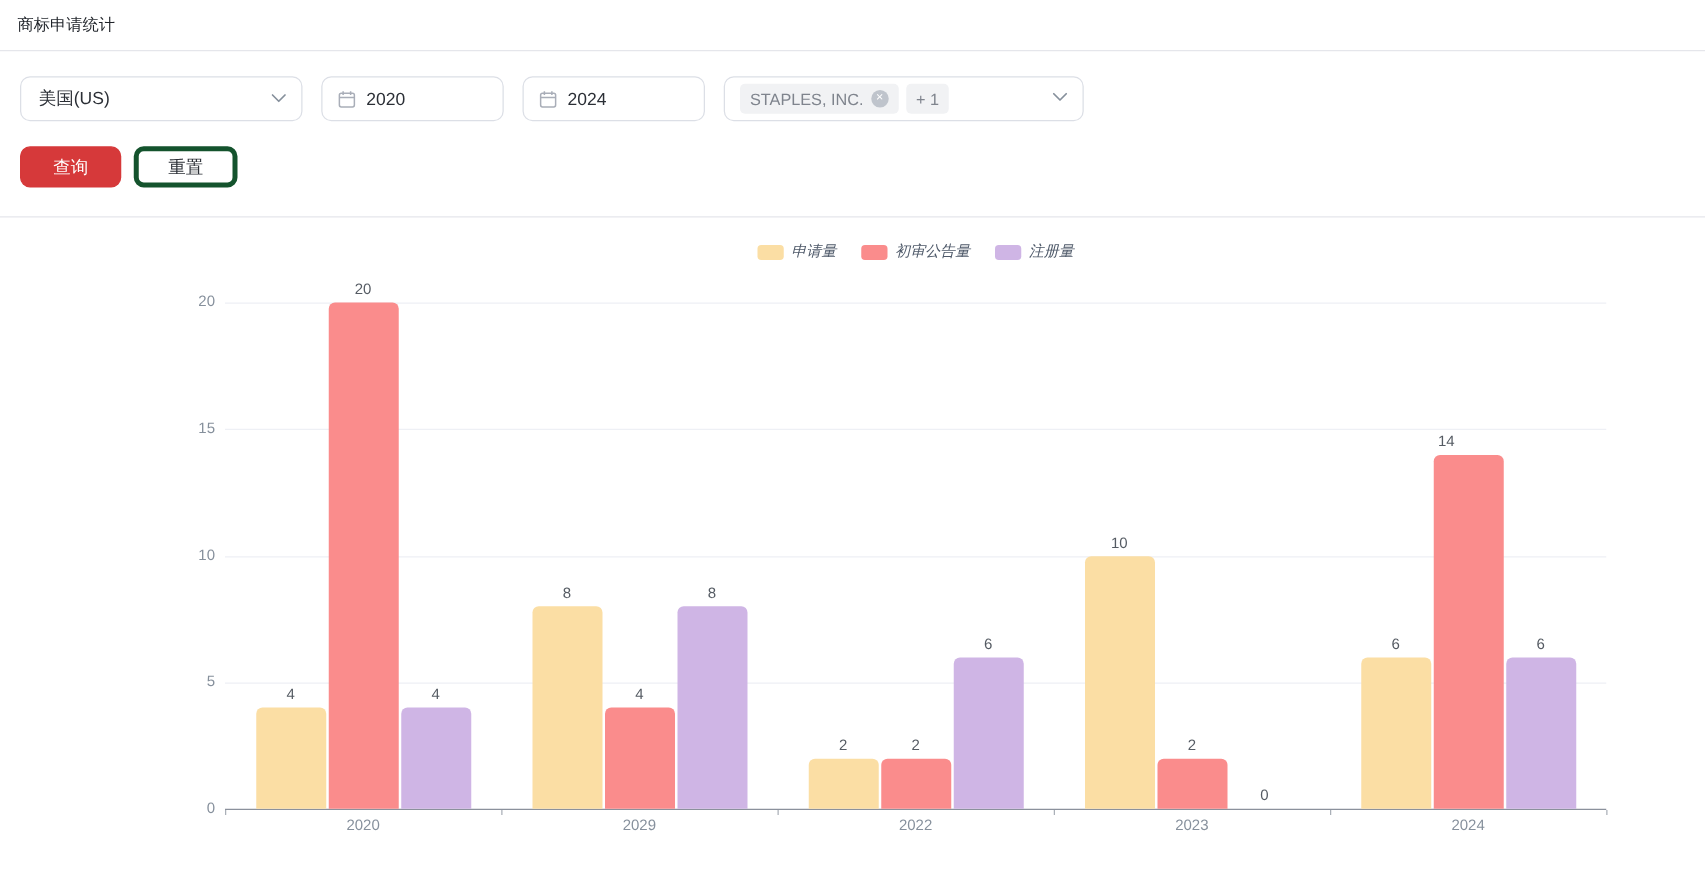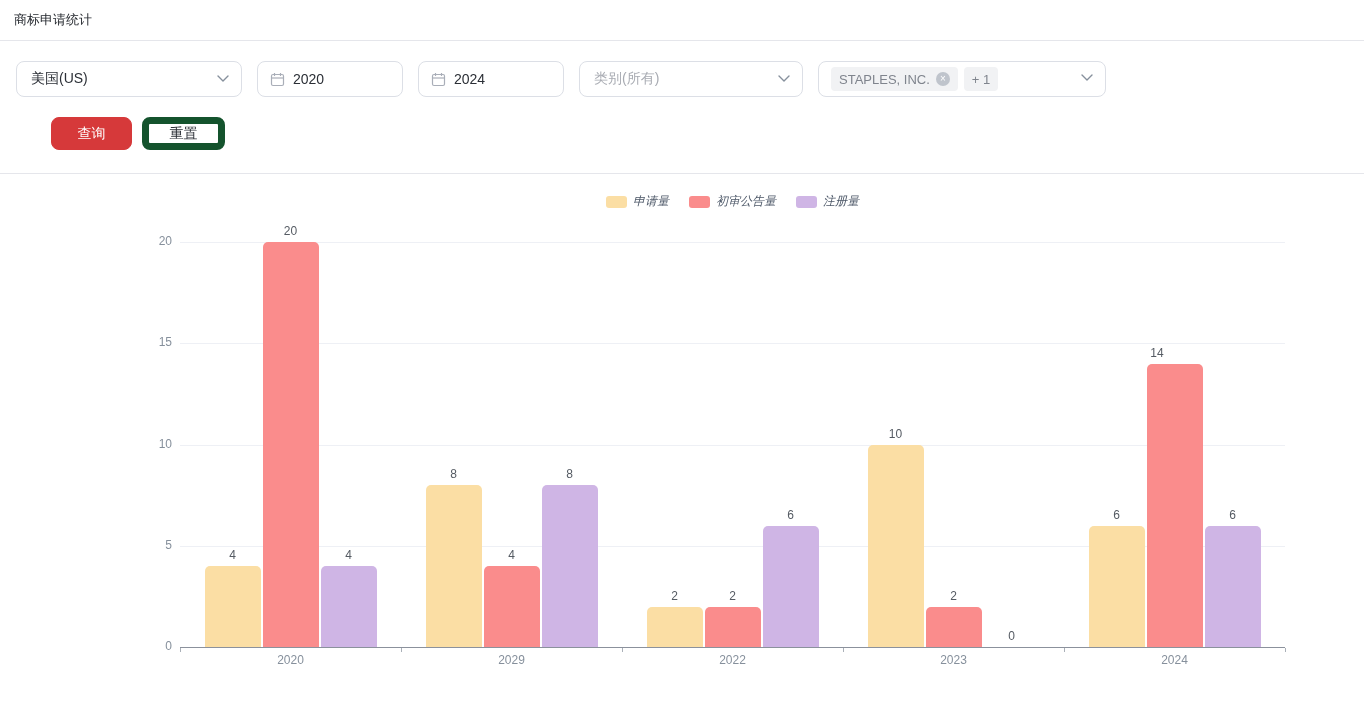--- a/index.html
+++ b/index.html
@@ -22,24 +22,24 @@
   .placeholder { color:#a8abb2; }
   .chev { flex:0 0 auto; margin-left:8px; }
   .cal { flex:0 0 auto; margin-right:8px; }
   .year-text { color:#2b2f36; }
   .tag { height:24px; background:#f1f2f4; border-radius:4px; display:flex; align-items:center;
     padding:0 8px; font-size:13px; color:#7f848d; margin-left:6px; white-space:nowrap; }
   .tag-close { width:14px; height:14px; margin-left:6px; border-radius:50%; background:#bfc4cc;
     color:#fff; font-size:10px; line-height:14px; text-align:center; cursor:pointer; }
   .company-chev { position:absolute; right:12px; top:12px; }
   
-  .action-bar { display:flex; align-items:center; padding:20px 16px 23px 16px;margin-left:35px; }
+  .action-bar { display:flex; align-items:center; padding:20px 16px 23px 16px; }
   .btn { height:33px; border-radius:8px; font-size:14px; cursor:pointer; }
   .btn-primary { width:81px; background:#d6393a; border:1px solid #d6393a; color:#fff; }
-  .btn-default { width:83px; background:#fff; border:7px solid #14532d; color:#2b2f36; margin-left:10px; }
+  .btn-default { width:83px; background:#fff; border:4px solid #14532d; color:#2b2f36; margin-left:10px; }
   
   .chart-section { border-top:1px solid #e5e6eb; }
   #chart { position:relative; width:1364px; height:540px; }
   .legend { position:absolute; left:180px; top:19px; width:1105px; display:flex;
     justify-content:center; align-items:center; }
   .legend-item { display:flex; align-items:center; margin:0 10px; cursor:pointer; }
   .legend-swatch { width:21px; height:12px; border-radius:3px; margin-right:6px; }
   .legend-label { font-size:12px; color:#4e5969;font-style:italic; }
   .grid-line { position:absolute; height:1px; background:#eef0f5; }
   .axis-line { position:absolute; height:1px; background:#8b919c; }
@@ -77,26 +77,20 @@
   <div class="control w-year">
     <svg class="cal" width="15" height="15" viewBox="0 0 15 15">
         <rect x="1.5" y="2.5" width="12" height="11" rx="1.5" fill="none" stroke="#a9aeb8" stroke-width="1.2"></rect>
         <line x1="1.5" y1="6" x2="13.5" y2="6" stroke="#a9aeb8" stroke-width="1.2"></line>
         <line x1="4.5" y1="1" x2="4.5" y2="4" stroke="#a9aeb8" stroke-width="1.2"></line>
         <line x1="10.5" y1="1" x2="10.5" y2="4" stroke="#a9aeb8" stroke-width="1.2"></line>
       </svg>
     <span class="year-text">2024</span>
   </div>
 
-  <div class="control select-box w-category">
-    <span class="placeholder">类别(所有)</span>
-    <svg class="chev" width="12" height="8" viewBox="0 0 12 8">
-        <path d="M1 1 L6 6 L11 1" fill="none" stroke="#86909c" stroke-width="1.4" stroke-linecap="round" stroke-linejoin="round"></path>
-      </svg>
-  </div>
 
   <div class="control w-company">
     <span class="tag">
       <span>STAPLES, INC.</span>
       <span class="tag-close">×</span>
     </span>
     <span class="tag">+ 1</span>
     <svg class="company-chev" width="12" height="8" viewBox="0 0 12 8">
         <path d="M1 1 L6 6 L11 1" fill="none" stroke="#86909c" stroke-width="1.4" stroke-linecap="round" stroke-linejoin="round"></path>
       </svg>

